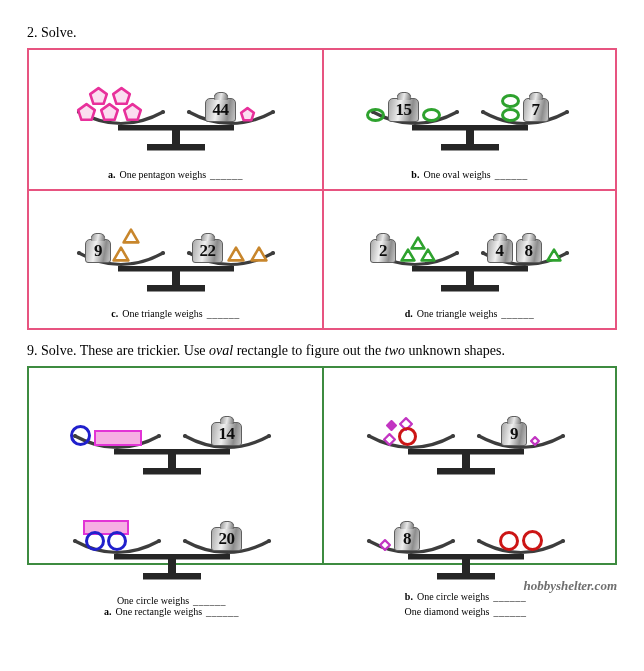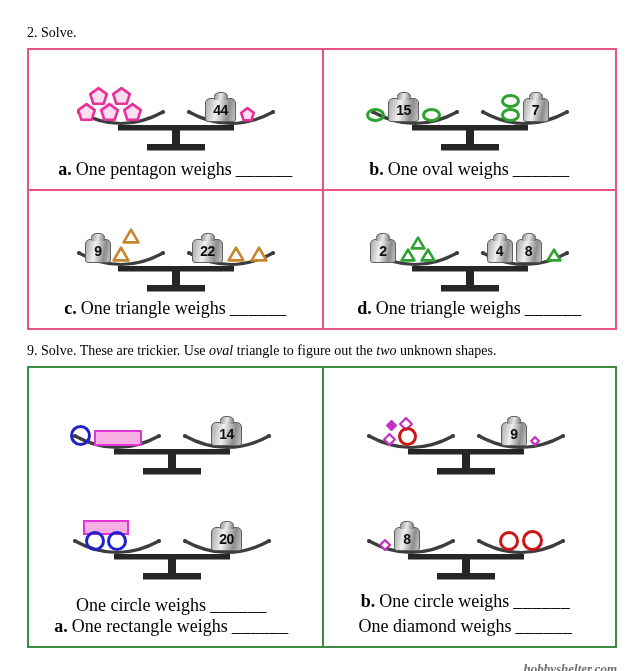--- a/index.html
+++ b/index.html
@@ -21,28 +21,28 @@
 
   .grid{display:grid;grid-template-columns:1fr 1fr;}
   .grid2{border:2px solid var(--c-pink);}
   .grid2 .cell:nth-child(2n){border-left:2px solid var(--c-pink);}
   .grid2 .cell:nth-child(n+3){border-top:2px solid var(--c-pink);}
   .grid3{border:2px solid var(--c-green);}
   .grid3 .cell:nth-child(2n){border-left:2px solid var(--c-green);}
 
   .cell{display:flex;flex-direction:column;align-items:center;}
   .cell2{height:139px;padding:5px 0 9px 0;}
-  .cell3{height:278px;padding:13px 8px 10px 0;}
+  .cell3{height:195px;padding:13px 8px 10px 0;}
   .cell2 .balance{margin-top:2px;}
   .cell3 .balance{margin-bottom:9px;}
   .cell2 .caption{margin-top:auto;}
   .cell3 .caption.first{margin-top:auto;}
   .cell3 .caption{margin-top:4px;}
 
-  .caption{font-size:18px;text-align:center;}
+  .caption{font-size:10px;text-align:center;}
   .cap-letter{font-weight:bold;margin-right:4px;}
   .blank{margin-left:4px;letter-spacing:0.5px;}
 
   .balance{position:relative;width:230px;height:96px;flex:none;}
   .stand{position:absolute;left:0;top:0;}
   .pan{position:absolute;bottom:31px;width:90px;display:flex;align-items:flex-end;justify-content:center;gap:3px;}
   .pan.left{left:4px;}
   .pan.right{left:125px;}
 
   .weight{
@@ -51,21 +51,21 @@
     border:1px solid #5f5f5f;border-radius:5px 5px 3px 3px;
     display:flex;align-items:center;justify-content:center;
   }
   .weight.wide{width:31px;}
   .weight::before{
     content:"";position:absolute;top:-7px;left:50%;transform:translateX(-50%);
     width:13px;height:7px;
     background:linear-gradient(100deg,#949494,#e9e9e9,#787878);
     border:1px solid #5f5f5f;border-bottom:none;border-radius:6px 6px 2px 2px;
   }
-  .weight-num{font-family:Liberation Sans, sans-serif;font-weight:bold;font-size:14px;color:#0d0d0d;letter-spacing:-0.5px;}
+  .weight-num{font-family:Liberation Serif, serif;font-weight:bold;font-size:17px;color:#0d0d0d;letter-spacing:-0.5px;}
 
   .col{display:flex;flex-direction:column;align-items:center;}
   .rows{display:flex;flex-direction:column;align-items:center;}
   .row{display:flex;align-items:flex-end;gap:2px;}
   .row + .row{margin-top:-4px;}
 
   .footer{
     text-align:right;margin-top:13px;
     font-size:13px;font-weight:bold;font-style:italic;
     color:var(--c-footer);
@@ -240,21 +240,21 @@
             </div>
             <svg width="18" height="16" viewBox="0 0 18 16" style="display: block; flex: 0 0 auto;">
               <polygon points="9,2.6 15.4,13.4 2.6,13.4" fill="#ffffff" stroke="#2ea22e" stroke-width="2.6" stroke-linejoin="round"></polygon>
             </svg>
           </div>
         </div>
       <div class="caption"><b class="cap-letter">d.</b><span>One triangle weighs</span><span class="blank">______</span></div>
     </div>
   </div>
 
-  <div class="h3"><span>9. Solve. These are trickier. Use </span><i>oval</i><span> triangle to figure out the </span><i>two</i><span> unknown shapes.</span></div>
+  <div class="h3"><span>9. Solve. These are trickier. Use </span><i>oval</i><span> rectangle to figure out the </span><i>two</i><span> unknown shapes.</span></div>
 
   <div class="grid grid3">
     <div class="cell cell3">
       <div class="balance">
           <svg class="stand" viewBox="0 0 230 96" width="230" height="96">
   <path d="M 18 55 Q 60 78 102 55" fill="none" stroke="#3d3d3d" stroke-width="3.2" stroke-linecap="round"></path>
   <circle cx="18" cy="55" r="2.1" fill="#3d3d3d"></circle>
             <circle cx="102" cy="55" r="2.1" fill="#3d3d3d"></circle>
   <path d="M 128 55 Q 170 78 212 55" fill="none" stroke="#3d3d3d" stroke-width="3.2" stroke-linecap="round"></path>
   <circle cx="128" cy="55" r="2.1" fill="#3d3d3d"></circle>

